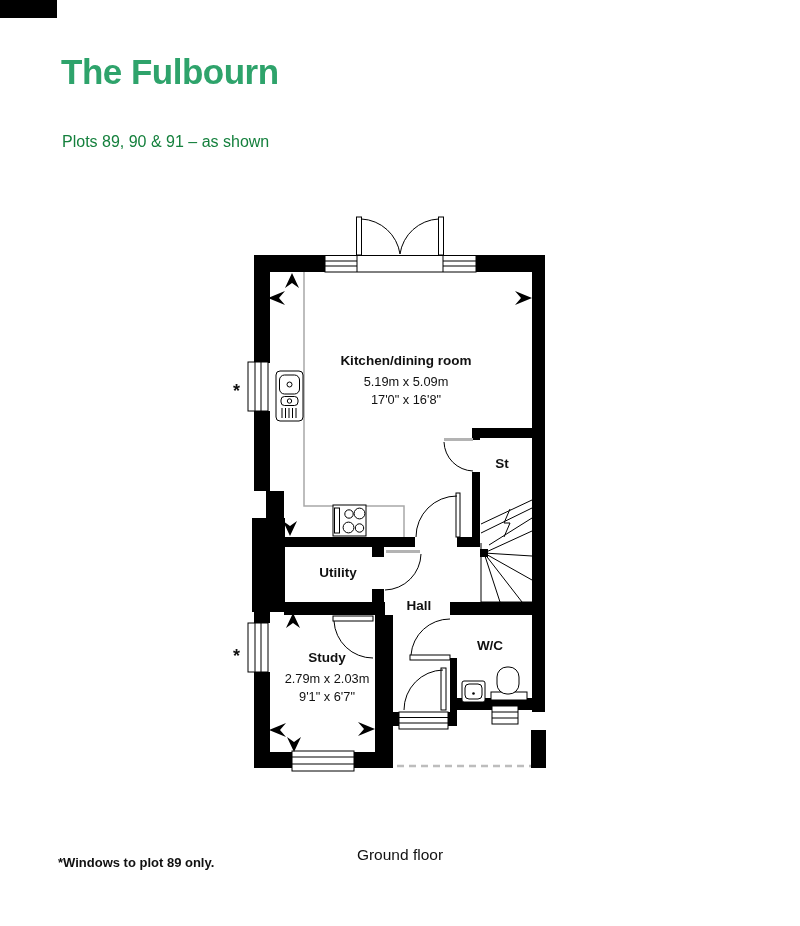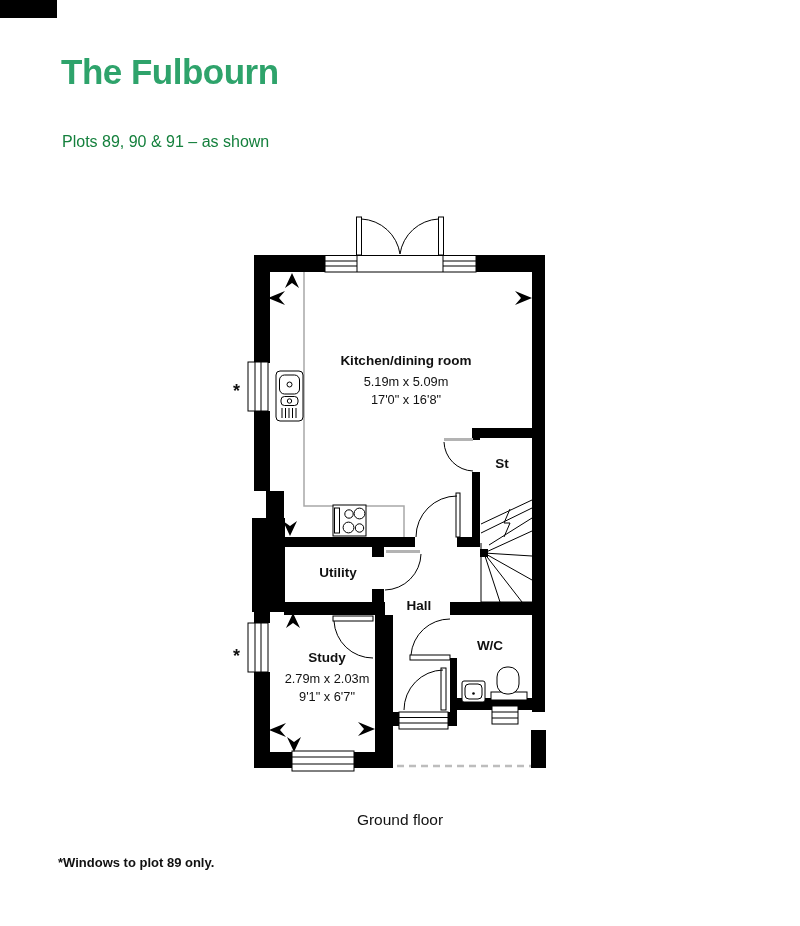--- a/index.html
+++ b/index.html
@@ -2,21 +2,21 @@
 <html><head>
 <meta charset="utf-8">
 <style>
   html,body{margin:0;padding:0;background:#fff;}
   .canvas{position:relative;width:800px;height:926px;background:#ffffff;overflow:hidden;
           font-family:"Liberation Sans",sans-serif;color:#1d1d1b;}
   .corner-mark{position:absolute;left:0;top:0;width:57px;height:18px;background:#000;}
   .title{position:absolute;left:61px;top:52px;font-size:35px;font-weight:700;
          letter-spacing:-0.5px;color:#2ea36b;}
   .subtitle{position:absolute;left:62px;top:101px;font-size:16px;color:#15803d;margin-top:32px;}
-  .floor-label{position:absolute;left:300px;top:811px;width:200px;text-align:center;
+  .floor-label{position:absolute;left:300px;top:846px;width:200px;text-align:center;
                font-size:15.5px;color:#111;}
   .footnote{position:absolute;left:58px;top:855px;font-size:13px;font-weight:700;color:#111;}
   svg.plan{position:absolute;left:0;top:0;}
   svg text{font-family:"Liberation Sans",sans-serif;fill:#111;}
   .room-name{font-size:13.5px;font-weight:700;}
   .room-dim{font-size:12.8px;font-weight:400;}
   .asterisk{font-size:18px;font-weight:700;}
   .wall{fill:#000;}
   .whitebox{fill:#fff;stroke:#000;stroke-width:1;}
   .thin{stroke:#000;stroke-width:1;fill:none;}

